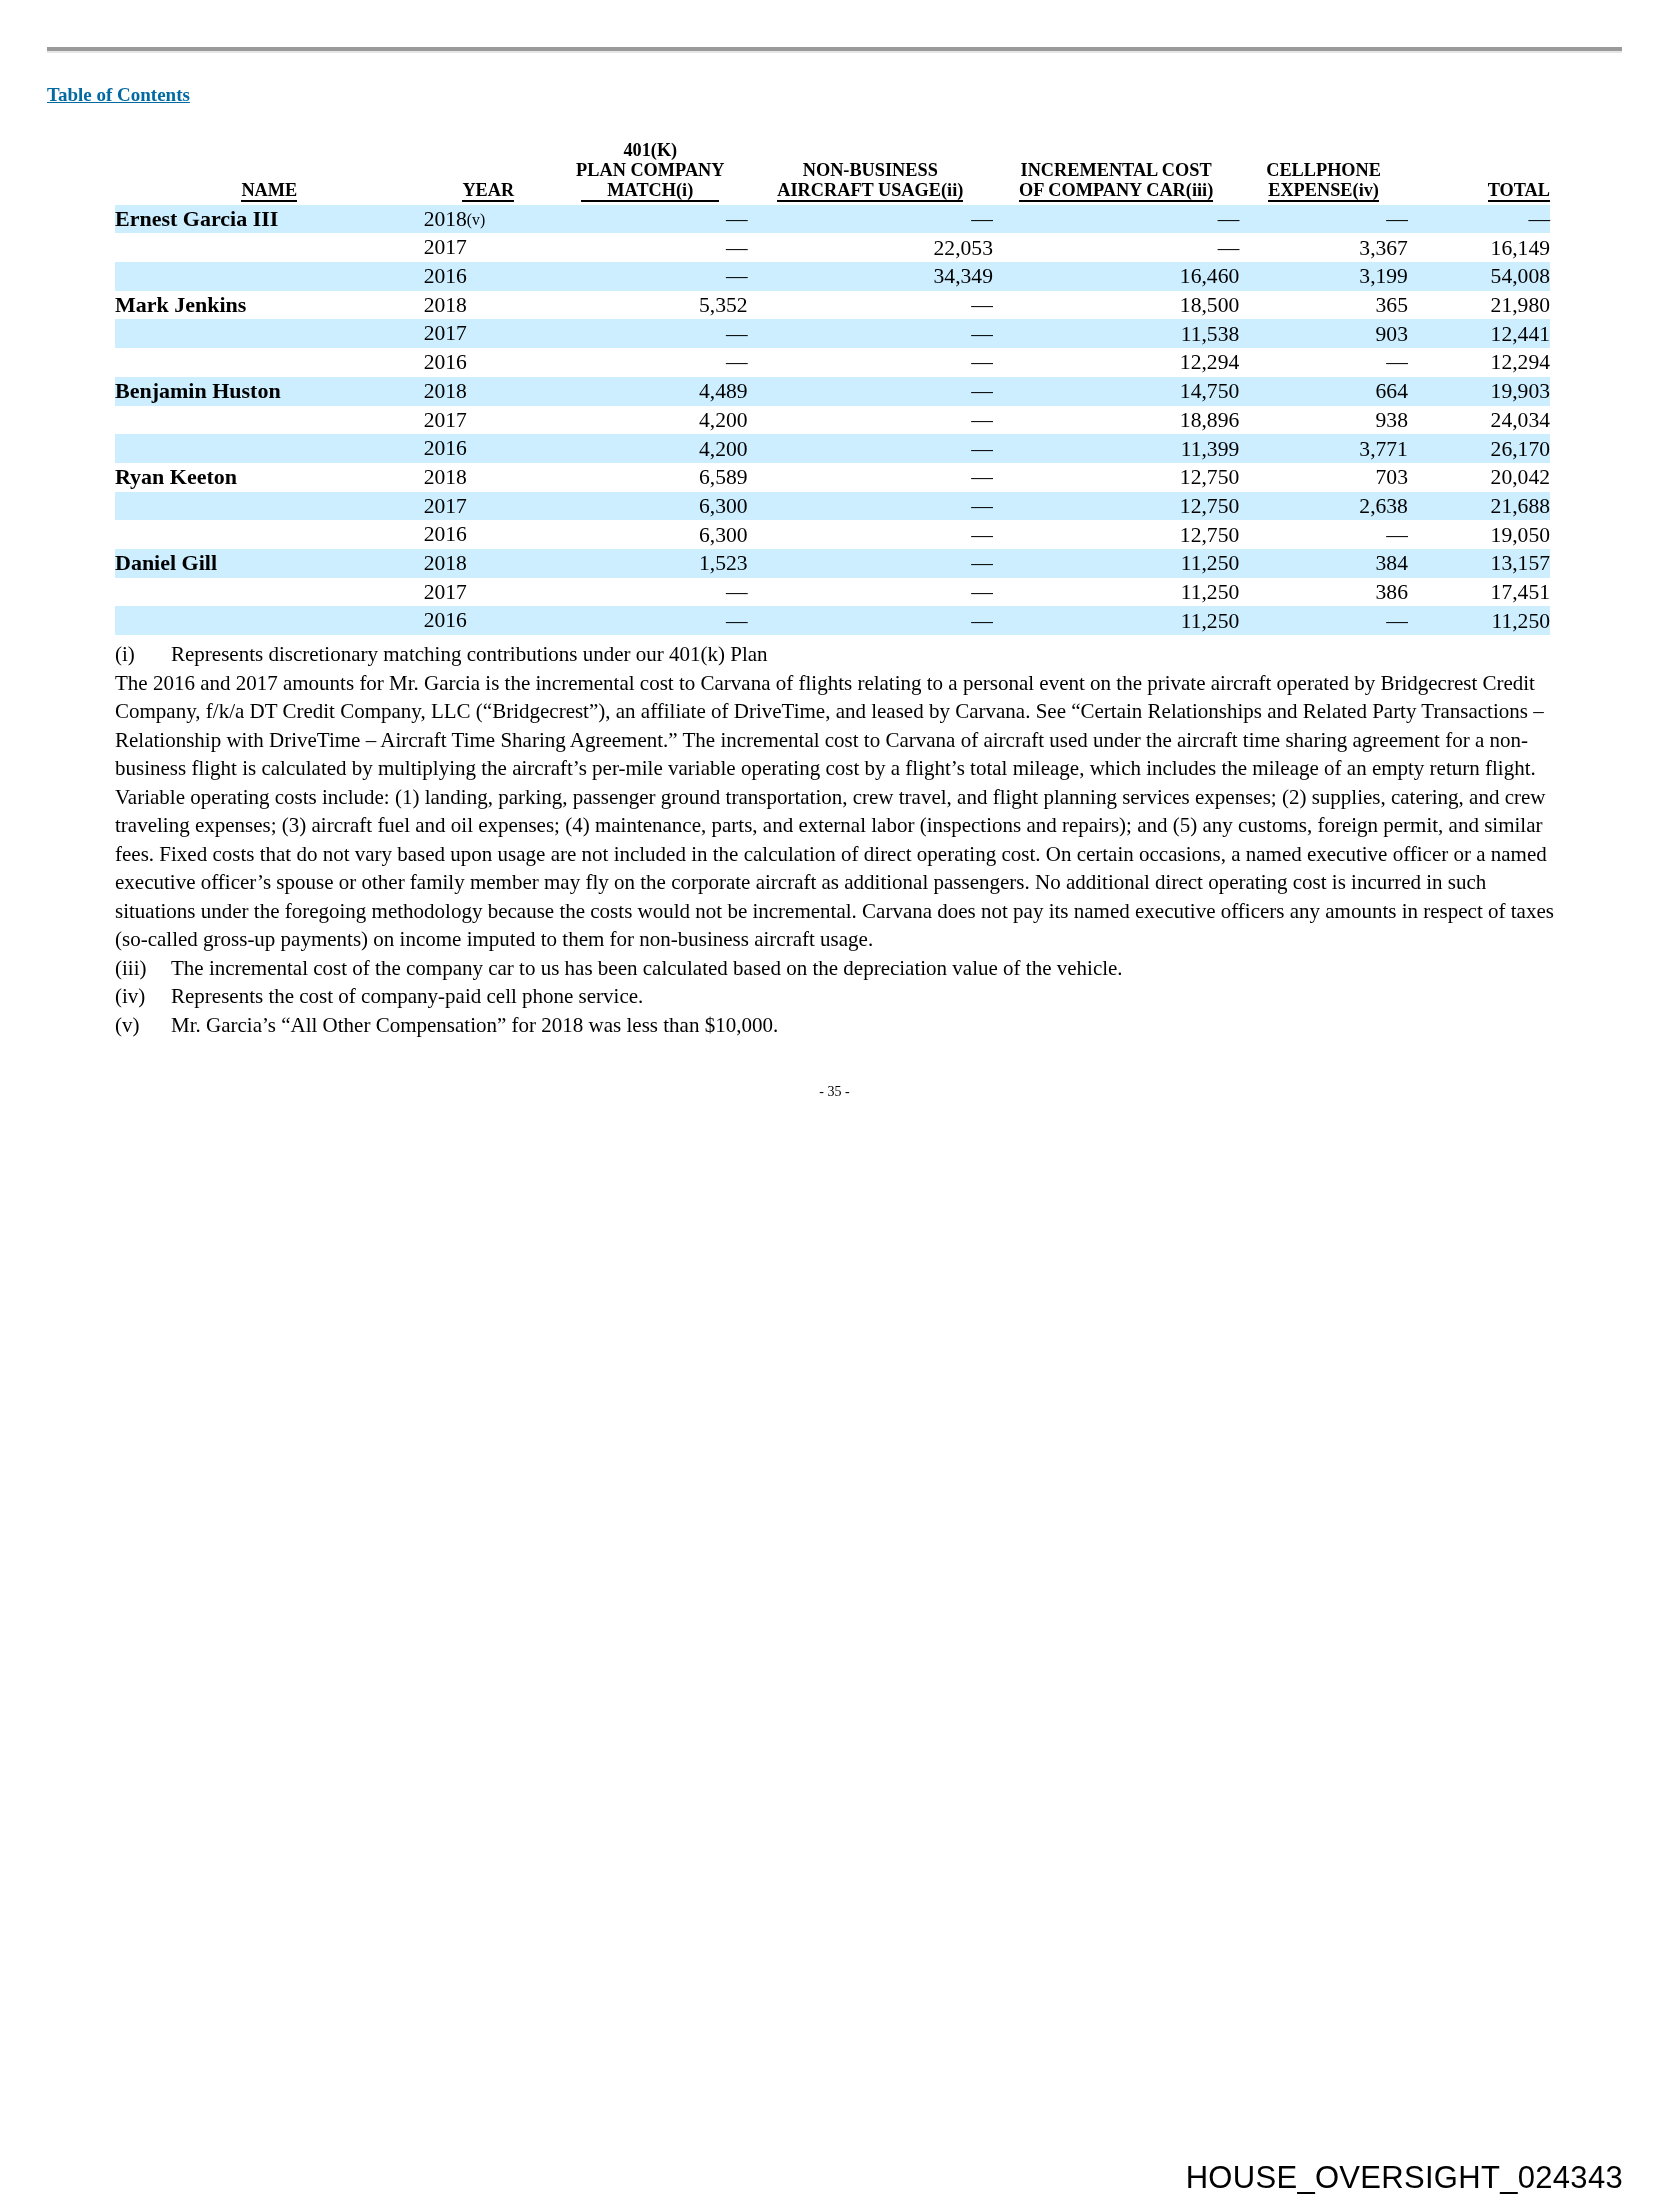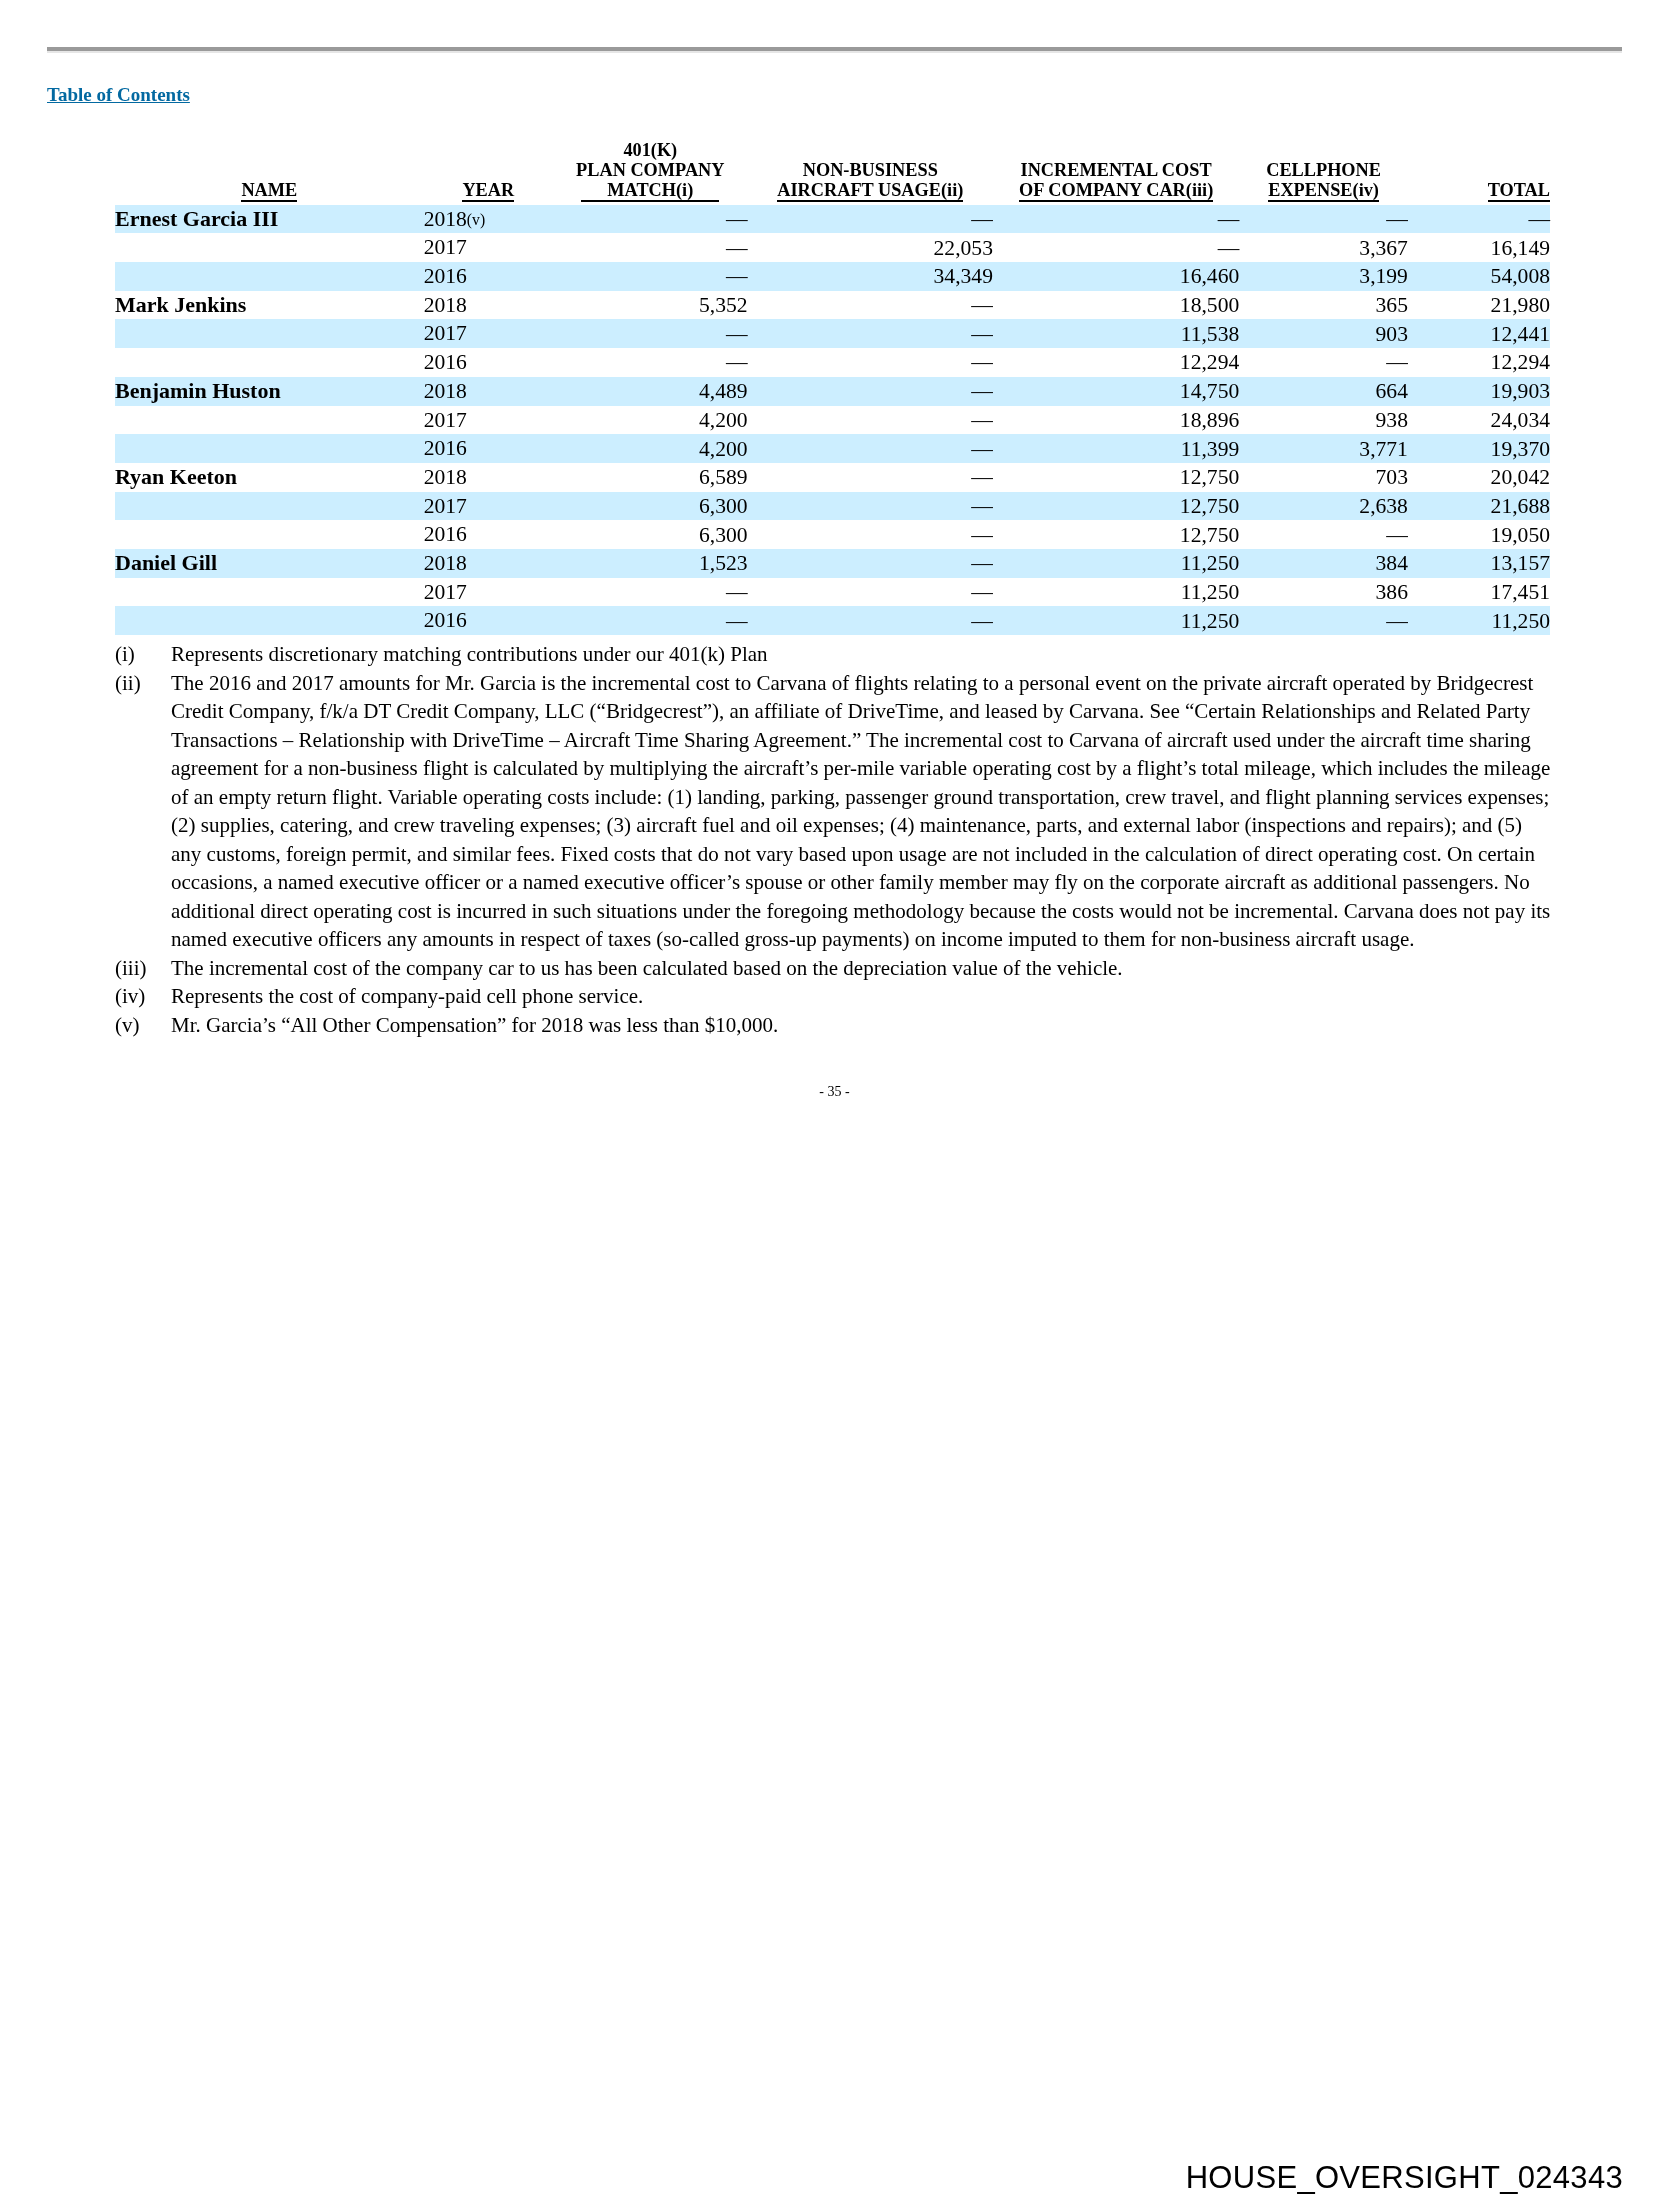--- a/index.html
+++ b/index.html
@@ -139,21 +139,21 @@
         <td class="num pr-cell"><span>938</span></td>
         <td class="num pr-total"><span>24,034</span></td>
       </tr>
       <tr class="shade">
         <td class="name"><span></span></td>
         <td class="year"><span>2016</span><span class="sup"></span></td>
         <td class="num pr-401"><span>4,200</span></td>
         <td class="num pr-air"><span>—</span></td>
         <td class="num pr-car"><span>11,399</span></td>
         <td class="num pr-cell"><span>3,771</span></td>
-        <td class="num pr-total"><span>19,370</span></td>
+        <td class="num pr-total"><span>26,170</span></td>
       </tr>
       <tr>
         <td class="name"><span>Ryan Keeton</span></td>
         <td class="year"><span>2018</span><span class="sup"></span></td>
         <td class="num pr-401"><span>6,589</span></td>
         <td class="num pr-air"><span>—</span></td>
         <td class="num pr-car"><span>12,750</span></td>
         <td class="num pr-cell"><span>703</span></td>
         <td class="num pr-total"><span>20,042</span></td>
       </tr>
@@ -204,21 +204,20 @@
       </tr>
     </tbody>
 </table>
 
 <div class="notes" id="notes">
     <div class="note">
       <span class="mark">(i)</span>
       <span class="txt">Represents discretionary matching contributions under our 401(k) Plan</span>
     </div>
     <div class="note">
-      <span class="mark">(ii)</span>
       <span class="txt">The 2016 and 2017 amounts for Mr. Garcia is the incremental cost to Carvana of flights relating to a personal event on the private aircraft operated by Bridgecrest Credit Company, f/k/a DT Credit Company, LLC (“Bridgecrest”), an affiliate of DriveTime, and leased by Carvana. See “Certain Relationships and Related Party Transactions – Relationship with DriveTime – Aircraft Time Sharing Agreement.” The incremental cost to Carvana of aircraft used under the aircraft time sharing agreement for a non-business flight is calculated by multiplying the aircraft’s per-mile variable operating cost by a flight’s total mileage, which includes the mileage of an empty return flight. Variable operating costs include: (1) landing, parking, passenger ground transportation, crew travel, and flight planning services expenses; (2) supplies, catering, and crew traveling expenses; (3) aircraft fuel and oil expenses; (4) maintenance, parts, and external labor (inspections and repairs); and (5) any customs, foreign permit, and similar fees. Fixed costs that do not vary based upon usage are not included in the calculation of direct operating cost. On certain occasions, a named executive officer or a named executive officer’s spouse or other family member may fly on the corporate aircraft as additional passengers. No additional direct operating cost is incurred in such situations under the foregoing methodology because the costs would not be incremental. Carvana does not pay its named executive officers any amounts in respect of taxes (so-called gross-up payments) on income imputed to them for non-business aircraft usage.</span>
     </div>
     <div class="note">
       <span class="mark">(iii)</span>
       <span class="txt">The incremental cost of the company car to us has been calculated based on the depreciation value of the vehicle.</span>
     </div>
     <div class="note">
       <span class="mark">(iv)</span>
       <span class="txt">Represents the cost of company-paid cell phone service.</span>
     </div>

